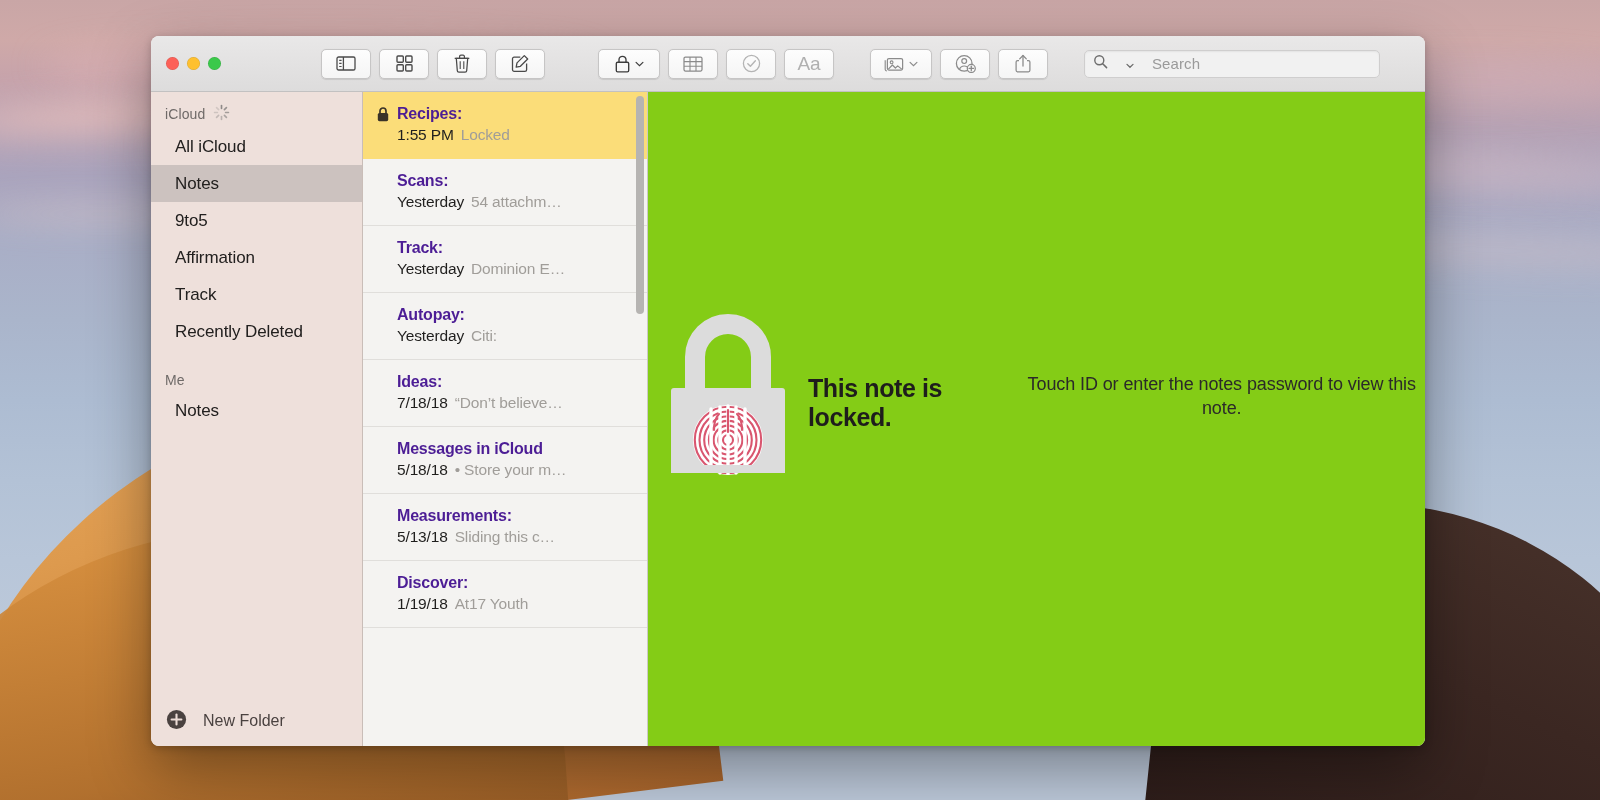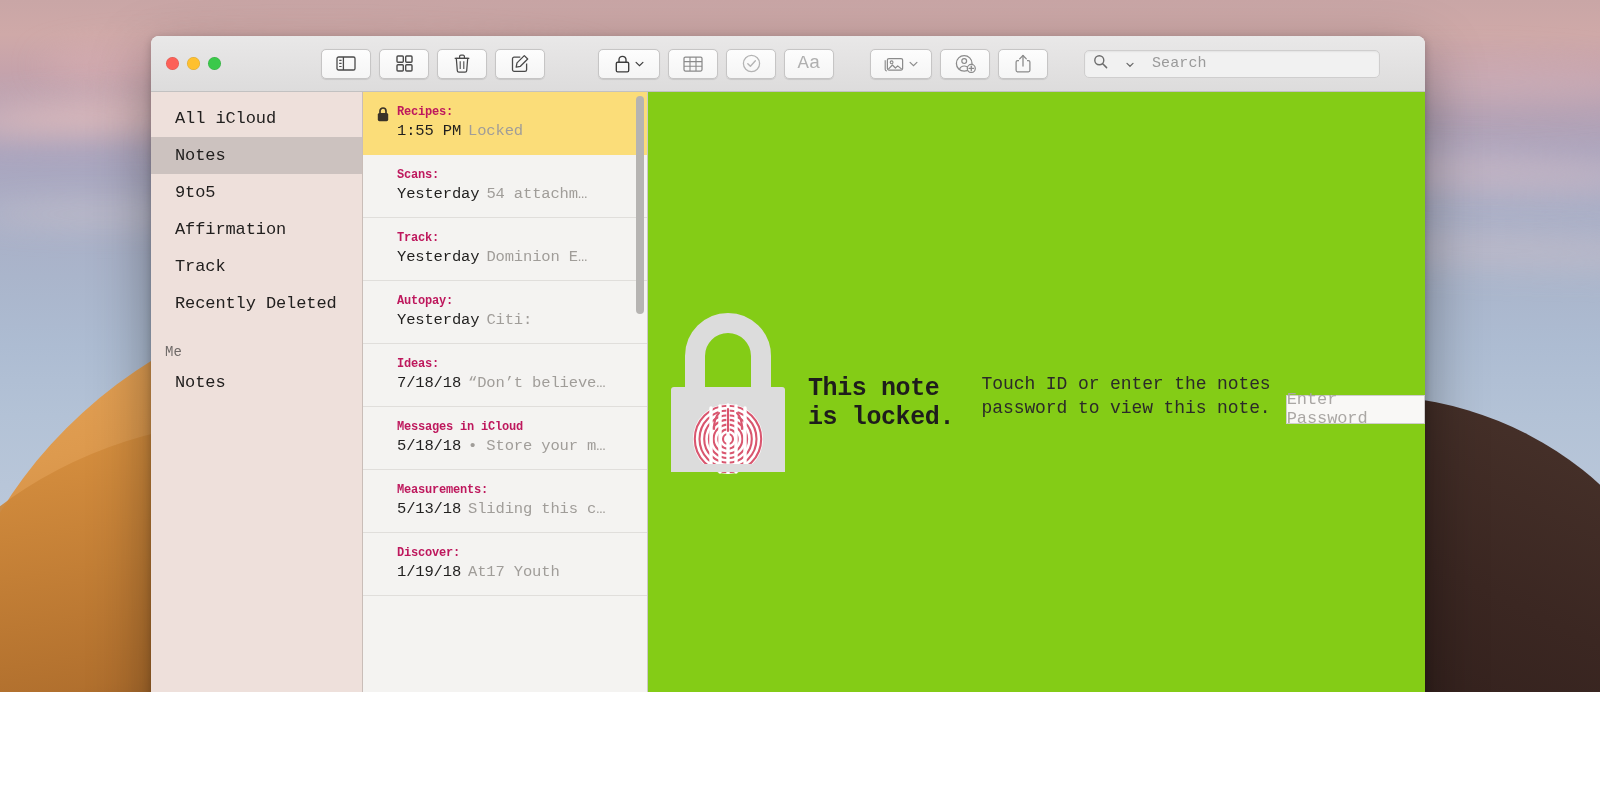--- a/index.html
+++ b/index.html
@@ -6,37 +6,36 @@
 
   html, body {
     width: 1600px; height: 800px;
     overflow: hidden;
     font-family: "Liberation Sans", sans-serif;
   }
 
   
   #desktop {
     position: relative;
-    width: 1600px; height: 692px;
+    width: 1600px; height: 800px;
     background:
       linear-gradient(to bottom,
         #c9a6a6 0%,
         #cfa9a8 5%,
         #c6a3ab 10%,
         #b6a2b4 16%,
         #aaa4bd 22%,
         #a9aec6 30%,
         #aab5cb 40%,
         #adbcd2 50%,
         #b3c2d6 60%,
         #b8c6d9 70%,
         #bcc9da 80%,
         #bdc9da 100%);
     overflow: hidden;
-    font-family: Liberation Mono, monospace;
   }
 
   
   .cloud {
     position: absolute;
     border-radius: 50%;
     filter: blur(16px);
     pointer-events: none;
   }
   .cloud.c1 { left: -40px;  top: 95px;  width: 430px; height: 36px;
@@ -213,23 +212,23 @@
     position: relative;
     cursor: default;
     border-bottom: 1px solid #e0dedb;
     background: #f4f3f1;
   }
   .note-row.selected {
     background: #fbdd79;
     border-bottom-color: #fbdd79;
   }
   .note-title {
-    font-size: 12px;
+    font-size: 16px;
     font-weight: bold;
-    color: #be185d;
+    color: #4c1d95;
     letter-spacing: -.2px;
     margin-bottom: 3px;
     white-space: nowrap; overflow: hidden;
   }
   .note-meta {
     font-size: 15.5px;
     white-space: nowrap; overflow: hidden;
     letter-spacing: -.15px;
   }
   .note-date { color: #201f1e; }
@@ -449,20 +448,37 @@
           </svg>
         </span>
         <span id="search-placeholder">Search</span>
       </div>
     </div>
 
     <div id="body">
 
       <div id="sidebar">
 
+        <div class="sb-header">
+          <span>iCloud</span>
+          <span>
+            <svg width="17" height="17" viewBox="0 0 20 20">
+              <g stroke="#8e8a88" stroke-width="1.9" stroke-linecap="round">
+                <line x1="10" y1="1.8" x2="10" y2="5.2" opacity="1"></line>
+                <line x1="15.8" y1="4.2" x2="13.4" y2="6.6" opacity=".9"></line>
+                <line x1="18.2" y1="10" x2="14.8" y2="10" opacity=".8"></line>
+                <line x1="15.8" y1="15.8" x2="13.4" y2="13.4" opacity=".7"></line>
+                <line x1="10" y1="18.2" x2="10" y2="14.8" opacity=".55"></line>
+                <line x1="4.2" y1="15.8" x2="6.6" y2="13.4" opacity=".45"></line>
+                <line x1="1.8" y1="10" x2="5.2" y2="10" opacity=".35"></line>
+                <line x1="4.2" y1="4.2" x2="6.6" y2="6.6" opacity=".28"></line>
+              </g>
+            </svg>
+          </span>
+        </div>
 
         <div class="sb-item">
           <span>All iCloud</span>
         </div>
         <div class="sb-item selected">
           <span>Notes</span>
         </div>
         <div class="sb-item">
           <span>9to5</span>
         </div>
@@ -569,20 +585,17 @@
                 <path d="M89 104c4 4 5 10 5 16"></path>
               </g>
             </g>
             <rect x="23" y="155" width="114" height="8" fill="#dcdcdc"></rect>
           </svg>
         </div>
 
         <div id="locked-title">This note is locked.</div>
         <div id="locked-subtitle">Touch ID or enter the notes password to view this note.</div>
 
-        <div id="password-field">
-          <span id="password-placeholder">Enter Password</span>
-        </div>
       </div>
 
     </div>
   </div>
 </div>
 
 </body></html>

